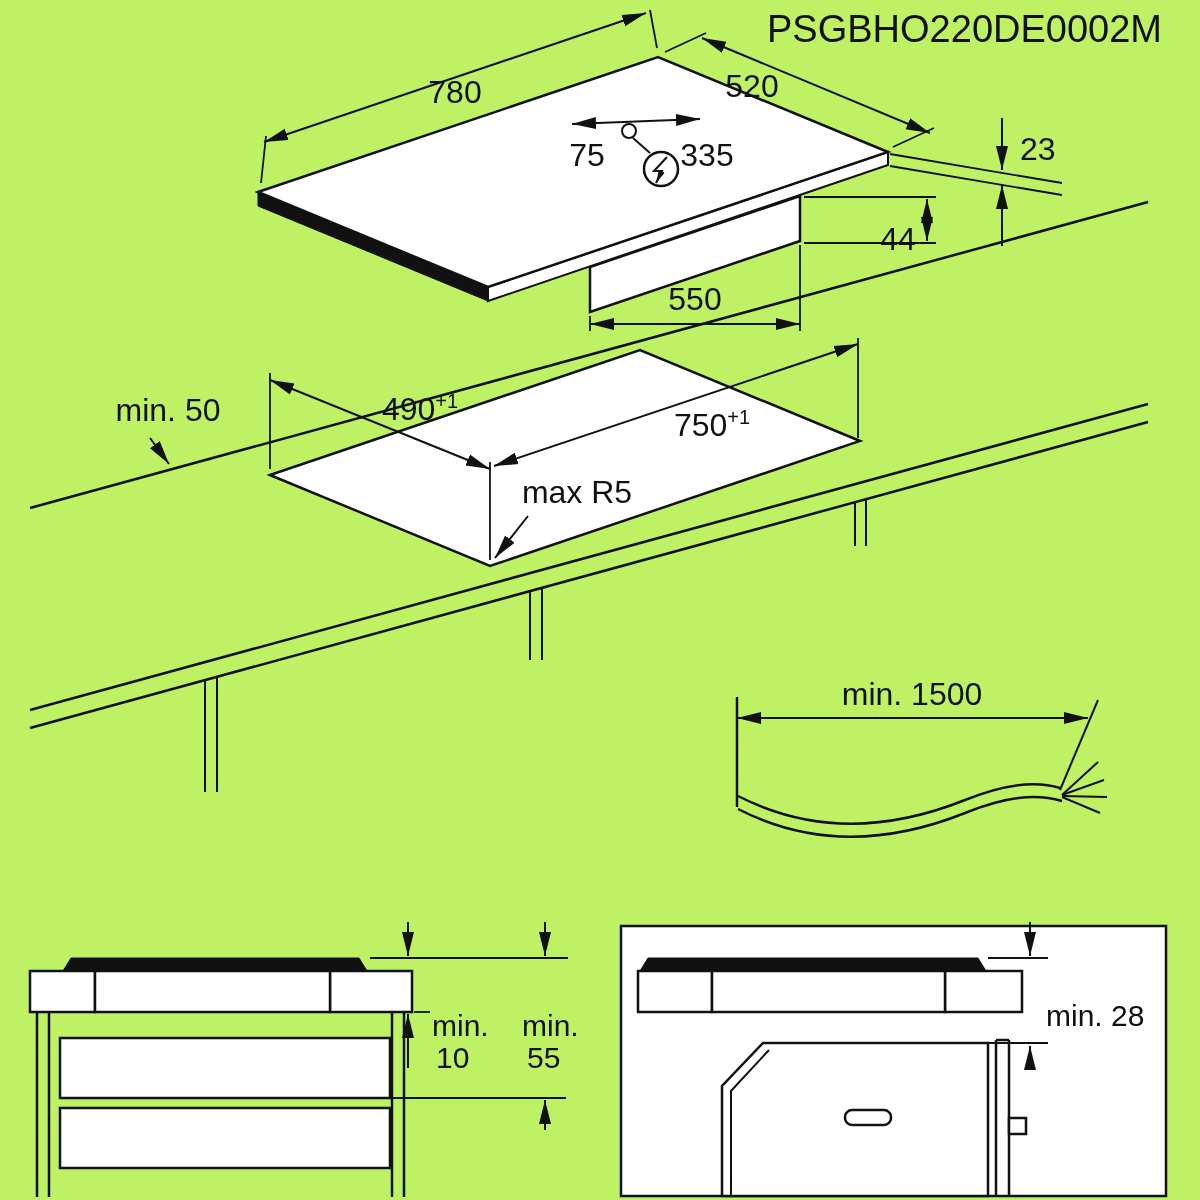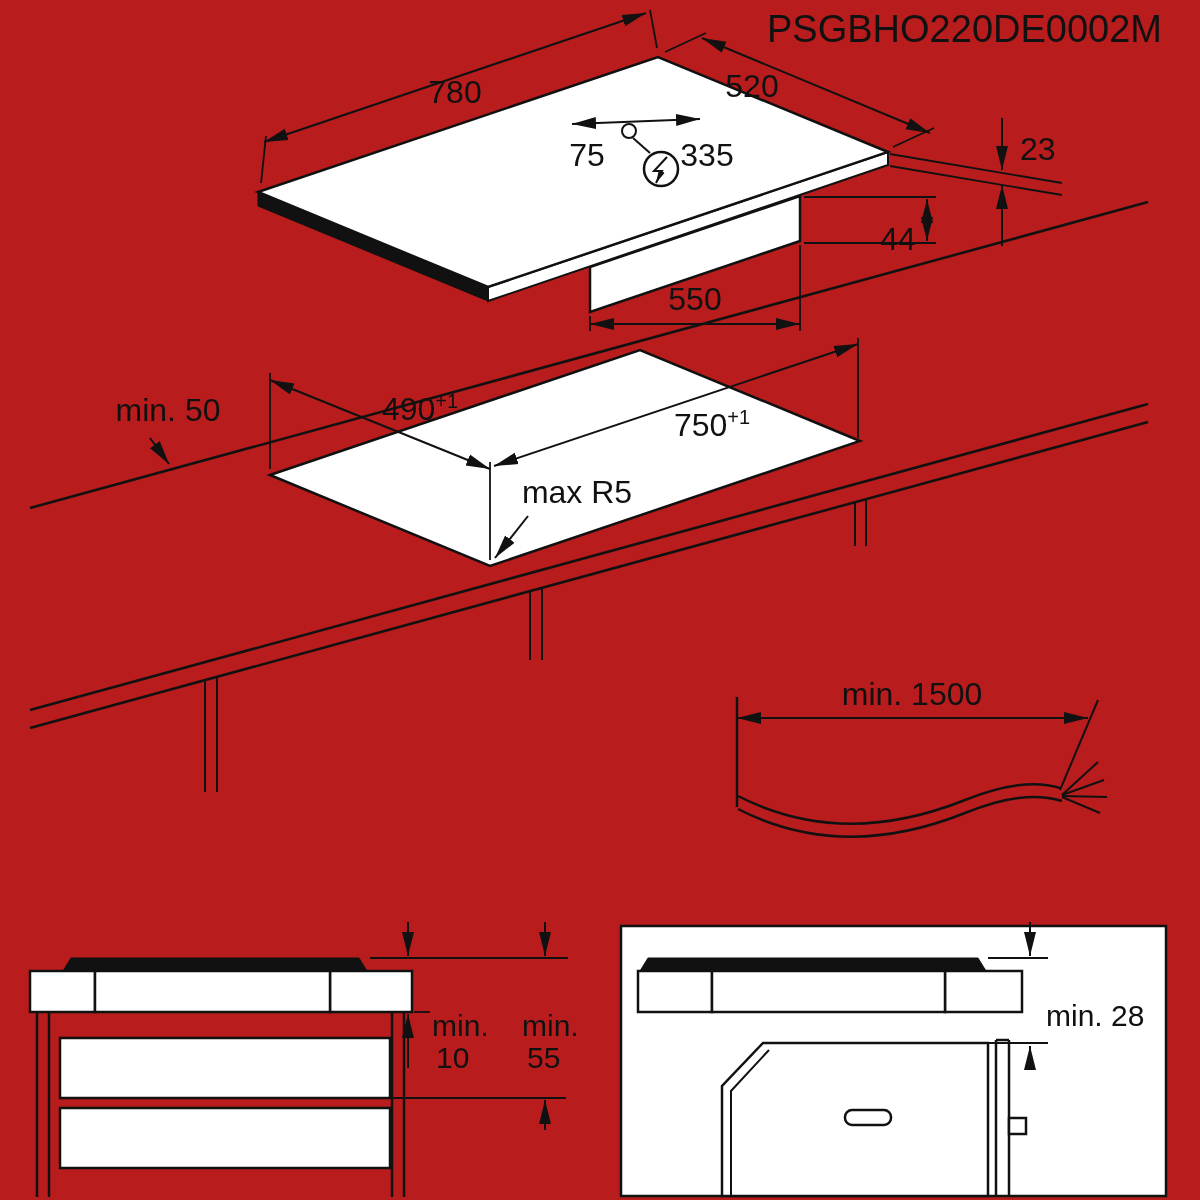--- a/index.html
+++ b/index.html
@@ -1,17 +1,17 @@
 <!DOCTYPE html>
 <html><head>
 <meta charset="utf-8">
 <style>
   html,body{margin:0;padding:0;background:#ffffff;}
   body{font-family:"Liberation Sans", sans-serif;}
-  #stage{width:1200px;height:1200px;position:relative;background:#b91c1c;}
+  #stage{width:1200px;height:1200px;position:relative;background:#bef264;}
   svg{display:block;}
   .ln{stroke:#111;stroke-width:2.5;fill:none;stroke-linecap:butt;}
   .ln-thin{stroke:#111;stroke-width:2;fill:none;}
   .fillw{fill:#fff;stroke:#111;stroke-width:2.5;}
   .fillw2{fill:#fff;stroke:#111;stroke-width:2;}
   .blk{fill:#111;stroke:#111;stroke-width:1;}
   .dim{stroke:#111;stroke-width:2;fill:none;}
   .ext{stroke:#111;stroke-width:1.8;fill:none;}
   .txt{font-family:"Liberation Sans",sans-serif;font-size:32px;fill:#111;}
   .txt-sm{font-family:"Liberation Sans",sans-serif;font-size:30px;fill:#111;}

